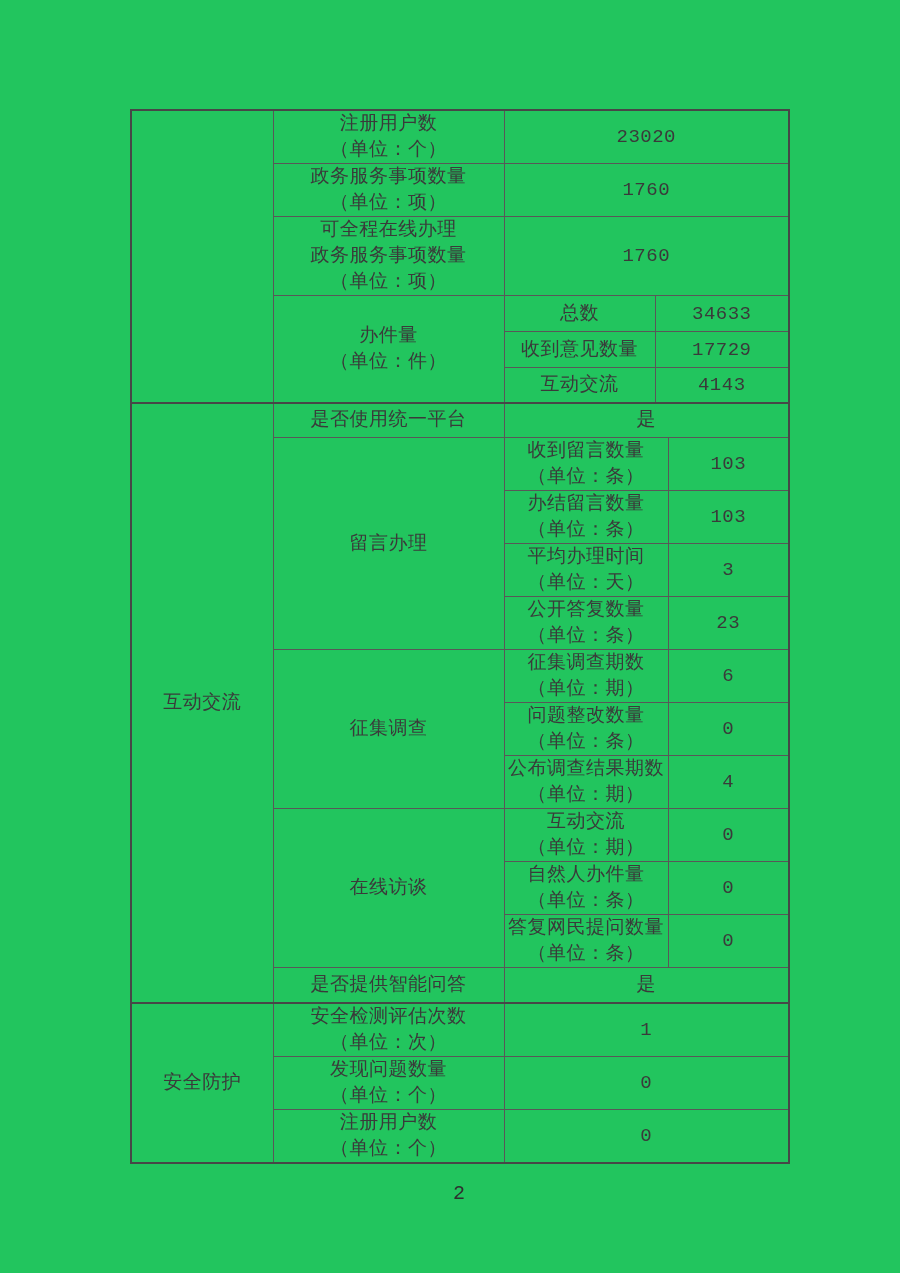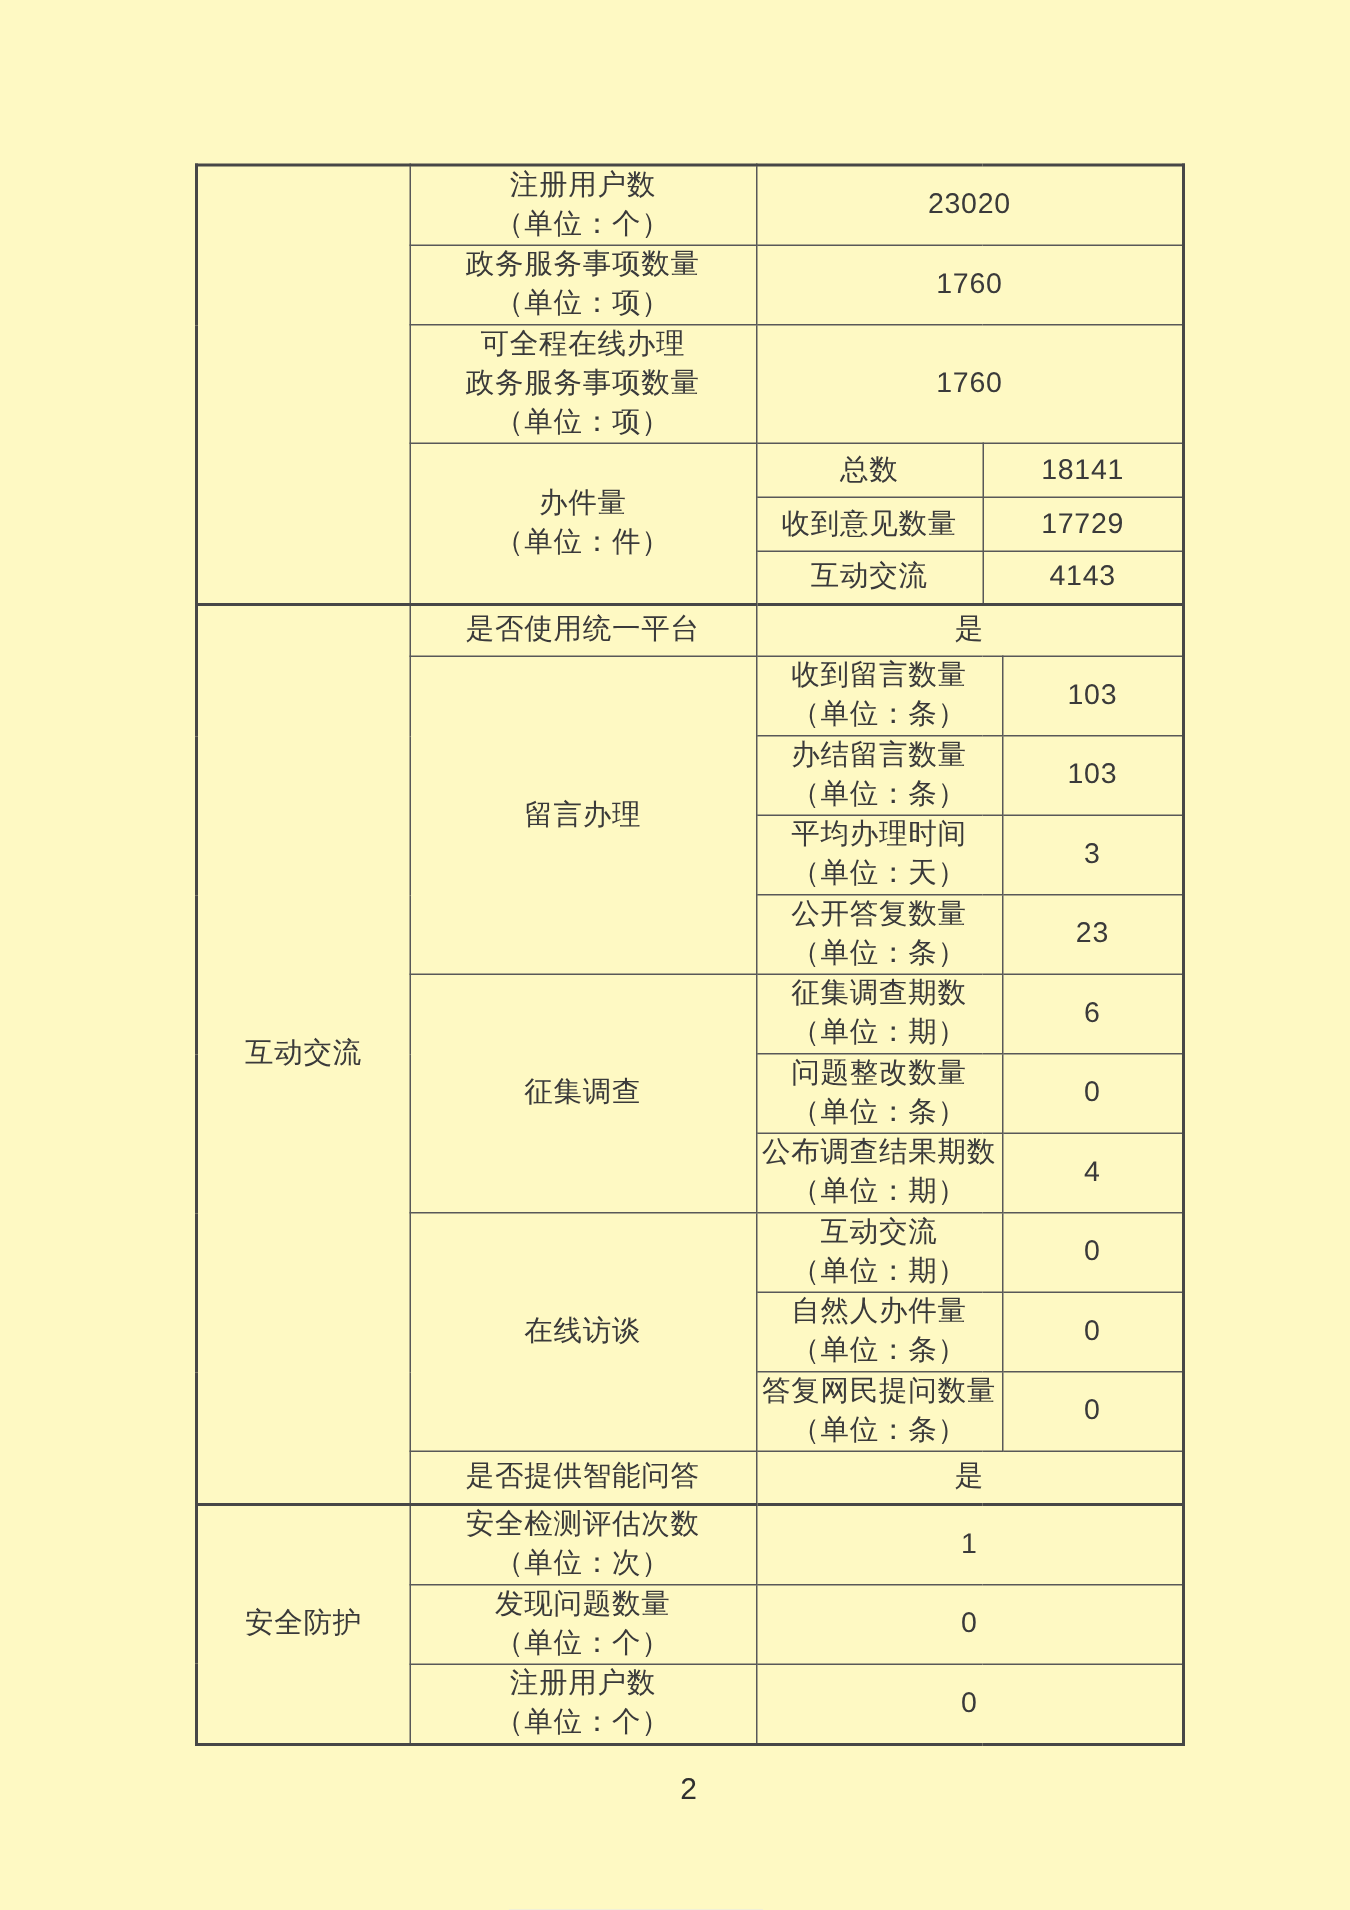--- a/index.html
+++ b/index.html
@@ -4,24 +4,24 @@
 <style>
   html, body {
     margin: 0;
     padding: 0;
     background: #e8e8e8;
   }
   .page {
     position: relative;
     width: 900px;
     height: 1273px;
-    background: #fef9c3;
+    background: #22c55e;
     margin: 0 auto;
     overflow: hidden;
-    font-family: Liberation Sans, sans-serif;
+    font-family: Liberation Mono, monospace;
     color: #3a3a3a;
   }
   table.report-table {
     position: absolute;
     left: 130px;
     top: 109px;
     width: 658px;
     border-collapse: collapse;
     table-layout: fixed;
     border: 2.5px solid #474747;
@@ -96,21 +96,21 @@
           <span class="line">（单位：项）</span>
         </td>
         <td colspan="3" class="val">1760</td>
       </tr>
       <tr class="h36">
         <td rowspan="3">
           <span class="line">办件量</span>
           <span class="line">（单位：件）</span>
         </td>
         <td>总数</td>
-        <td colspan="2" class="val">18141</td>
+        <td colspan="2" class="val">34633</td>
       </tr>
       <tr class="h36">
         <td>收到意见数量</td>
         <td colspan="2" class="val">17729</td>
       </tr>
       <tr class="h35">
         <td>互动交流</td>
         <td colspan="2" class="val">4143</td>
       </tr>
 

